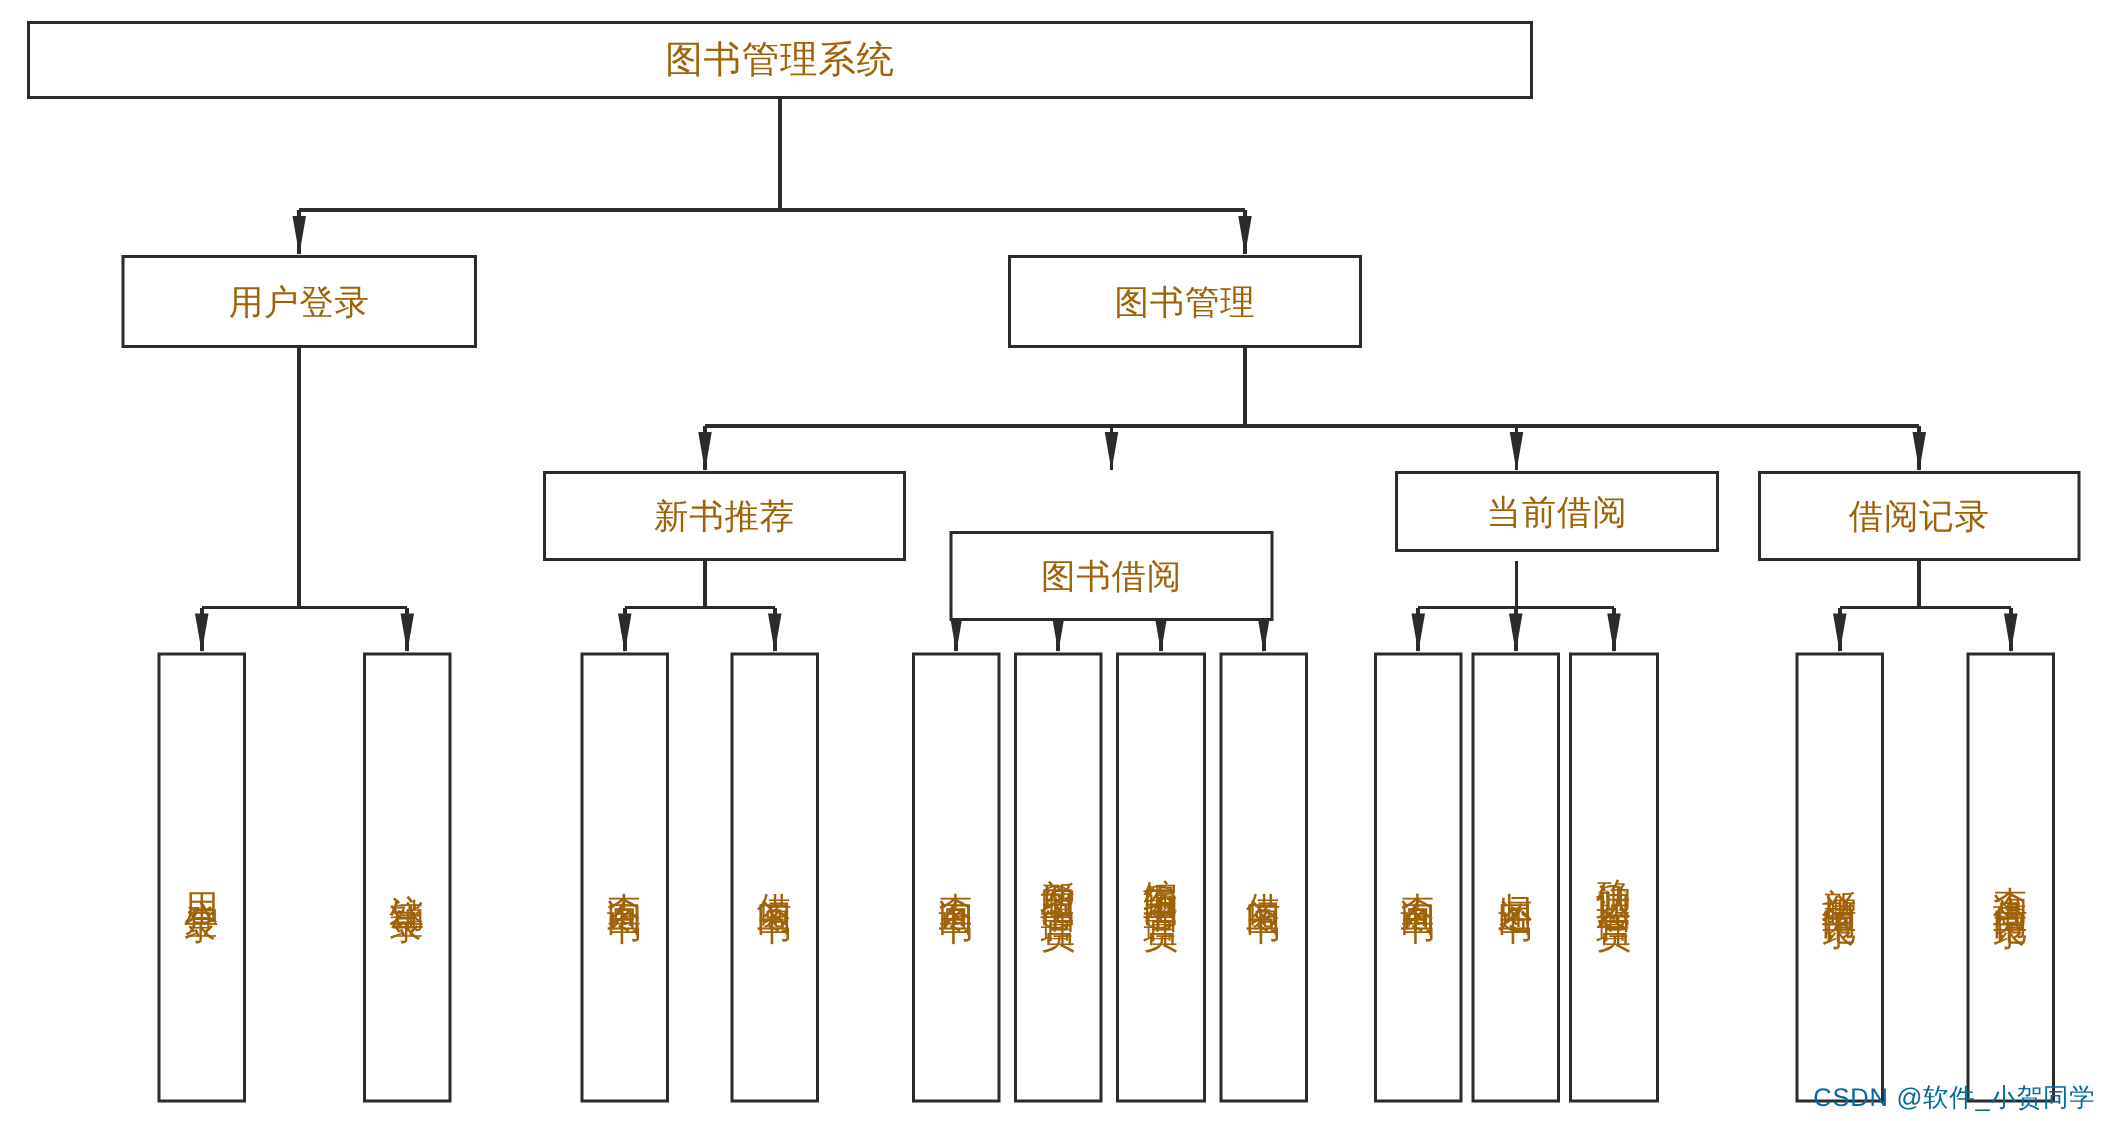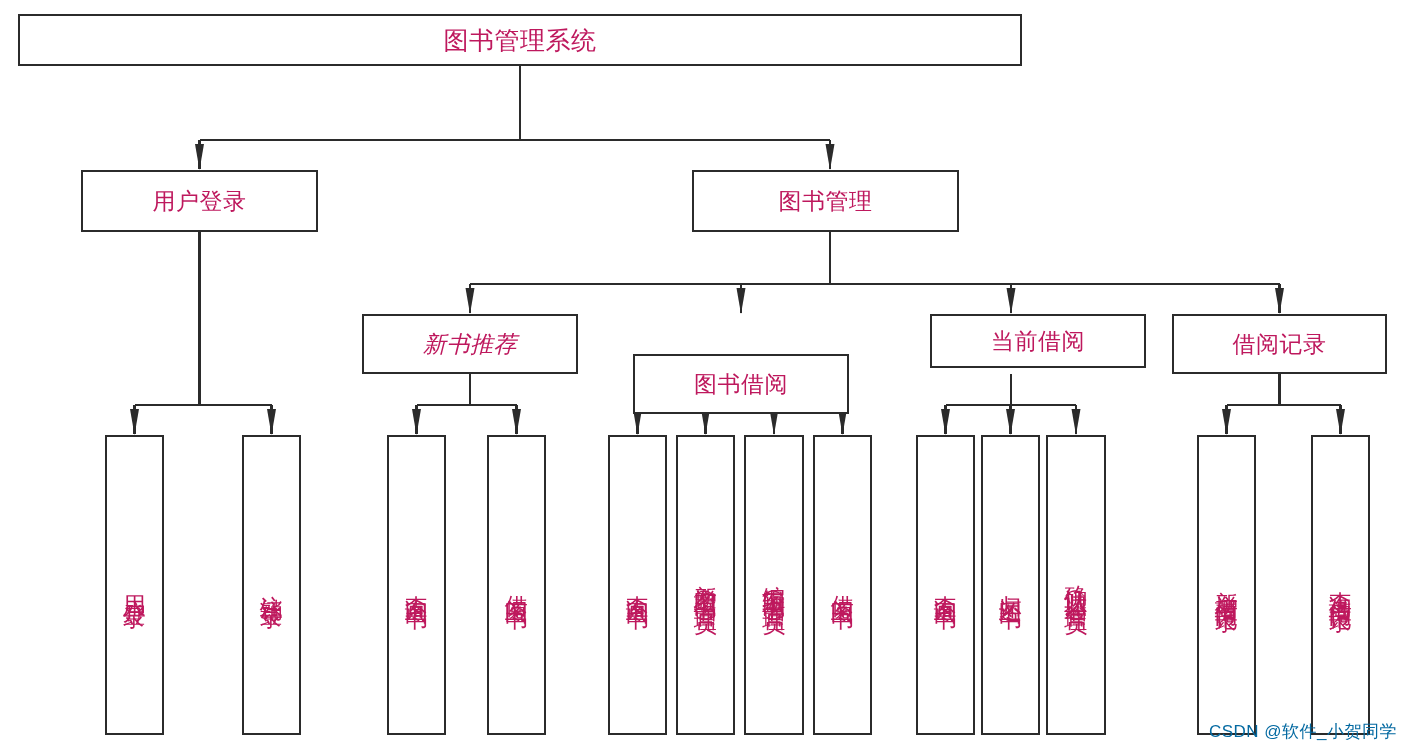--- a/index.html
+++ b/index.html
@@ -28,21 +28,21 @@
     position: absolute;
     box-sizing: border-box;
     background: #ffffff;
     border: 2px solid #2b2b2b;
     display: flex;
     align-items: center;
     justify-content: center;
     overflow: hidden;
   }
   .node-label {
-    color: #be185d;
+    color: #a16207;
     line-height: 1.06;
     white-space: nowrap;
     text-align: center;
   }
   .node-box.horizontal .node-label {
     font-size: 23px;
     letter-spacing: 0.5px;
   }
   .node-box.vertical {
     align-items: center;
@@ -126,24 +126,24 @@
       <line x1="1340.5" y1="405" x2="1340.5" y2="434" stroke="#2b2b2b" stroke-width="2.6" shape-rendering="crispEdges"></line>
       <polygon points="1336,409 1345,409 1340.5,435" fill="#2b2b2b"></polygon>
     </svg>
   <div id="node-layer">
       <div class="node-box horizontal root" style="left: 18px; top: 14px; width: 1004px; height: 52px;">
         <span class="node-label">图书管理系统</span>
       </div>
       <div class="node-box horizontal" style="left: 81px; top: 170px; width: 237px; height: 62px;">
         <span class="node-label">用户登录</span>
       </div>
-      <div class="node-box horizontal" style="left: 692px; top: 170px; width: 267px; height: 62px;">
+      <div class="node-box horizontal" style="left: 672px; top: 170px; width: 236px; height: 62px;">
         <span class="node-label">图书管理</span>
       </div>
-      <div class="node-box horizontal" style="left: 362px; top: 314px; width: 216px; height: 60px; font-style: italic;">
+      <div class="node-box horizontal" style="left: 362px; top: 314px; width: 242px; height: 60px;">
         <span class="node-label">新书推荐</span>
       </div>
       <div class="node-box horizontal" style="left: 633px; top: 314px; width: 216px; height: 60px; margin-top: 40px;">
         <span class="node-label">图书借阅</span>
       </div>
       <div class="node-box horizontal" style="left: 930px; top: 314px; width: 216px; height: 54px;">
         <span class="node-label">当前借阅</span>
       </div>
       <div class="node-box horizontal" style="left: 1172px; top: 314px; width: 215px; height: 60px; align-items: center;">
         <span class="node-label">借阅记录</span>

